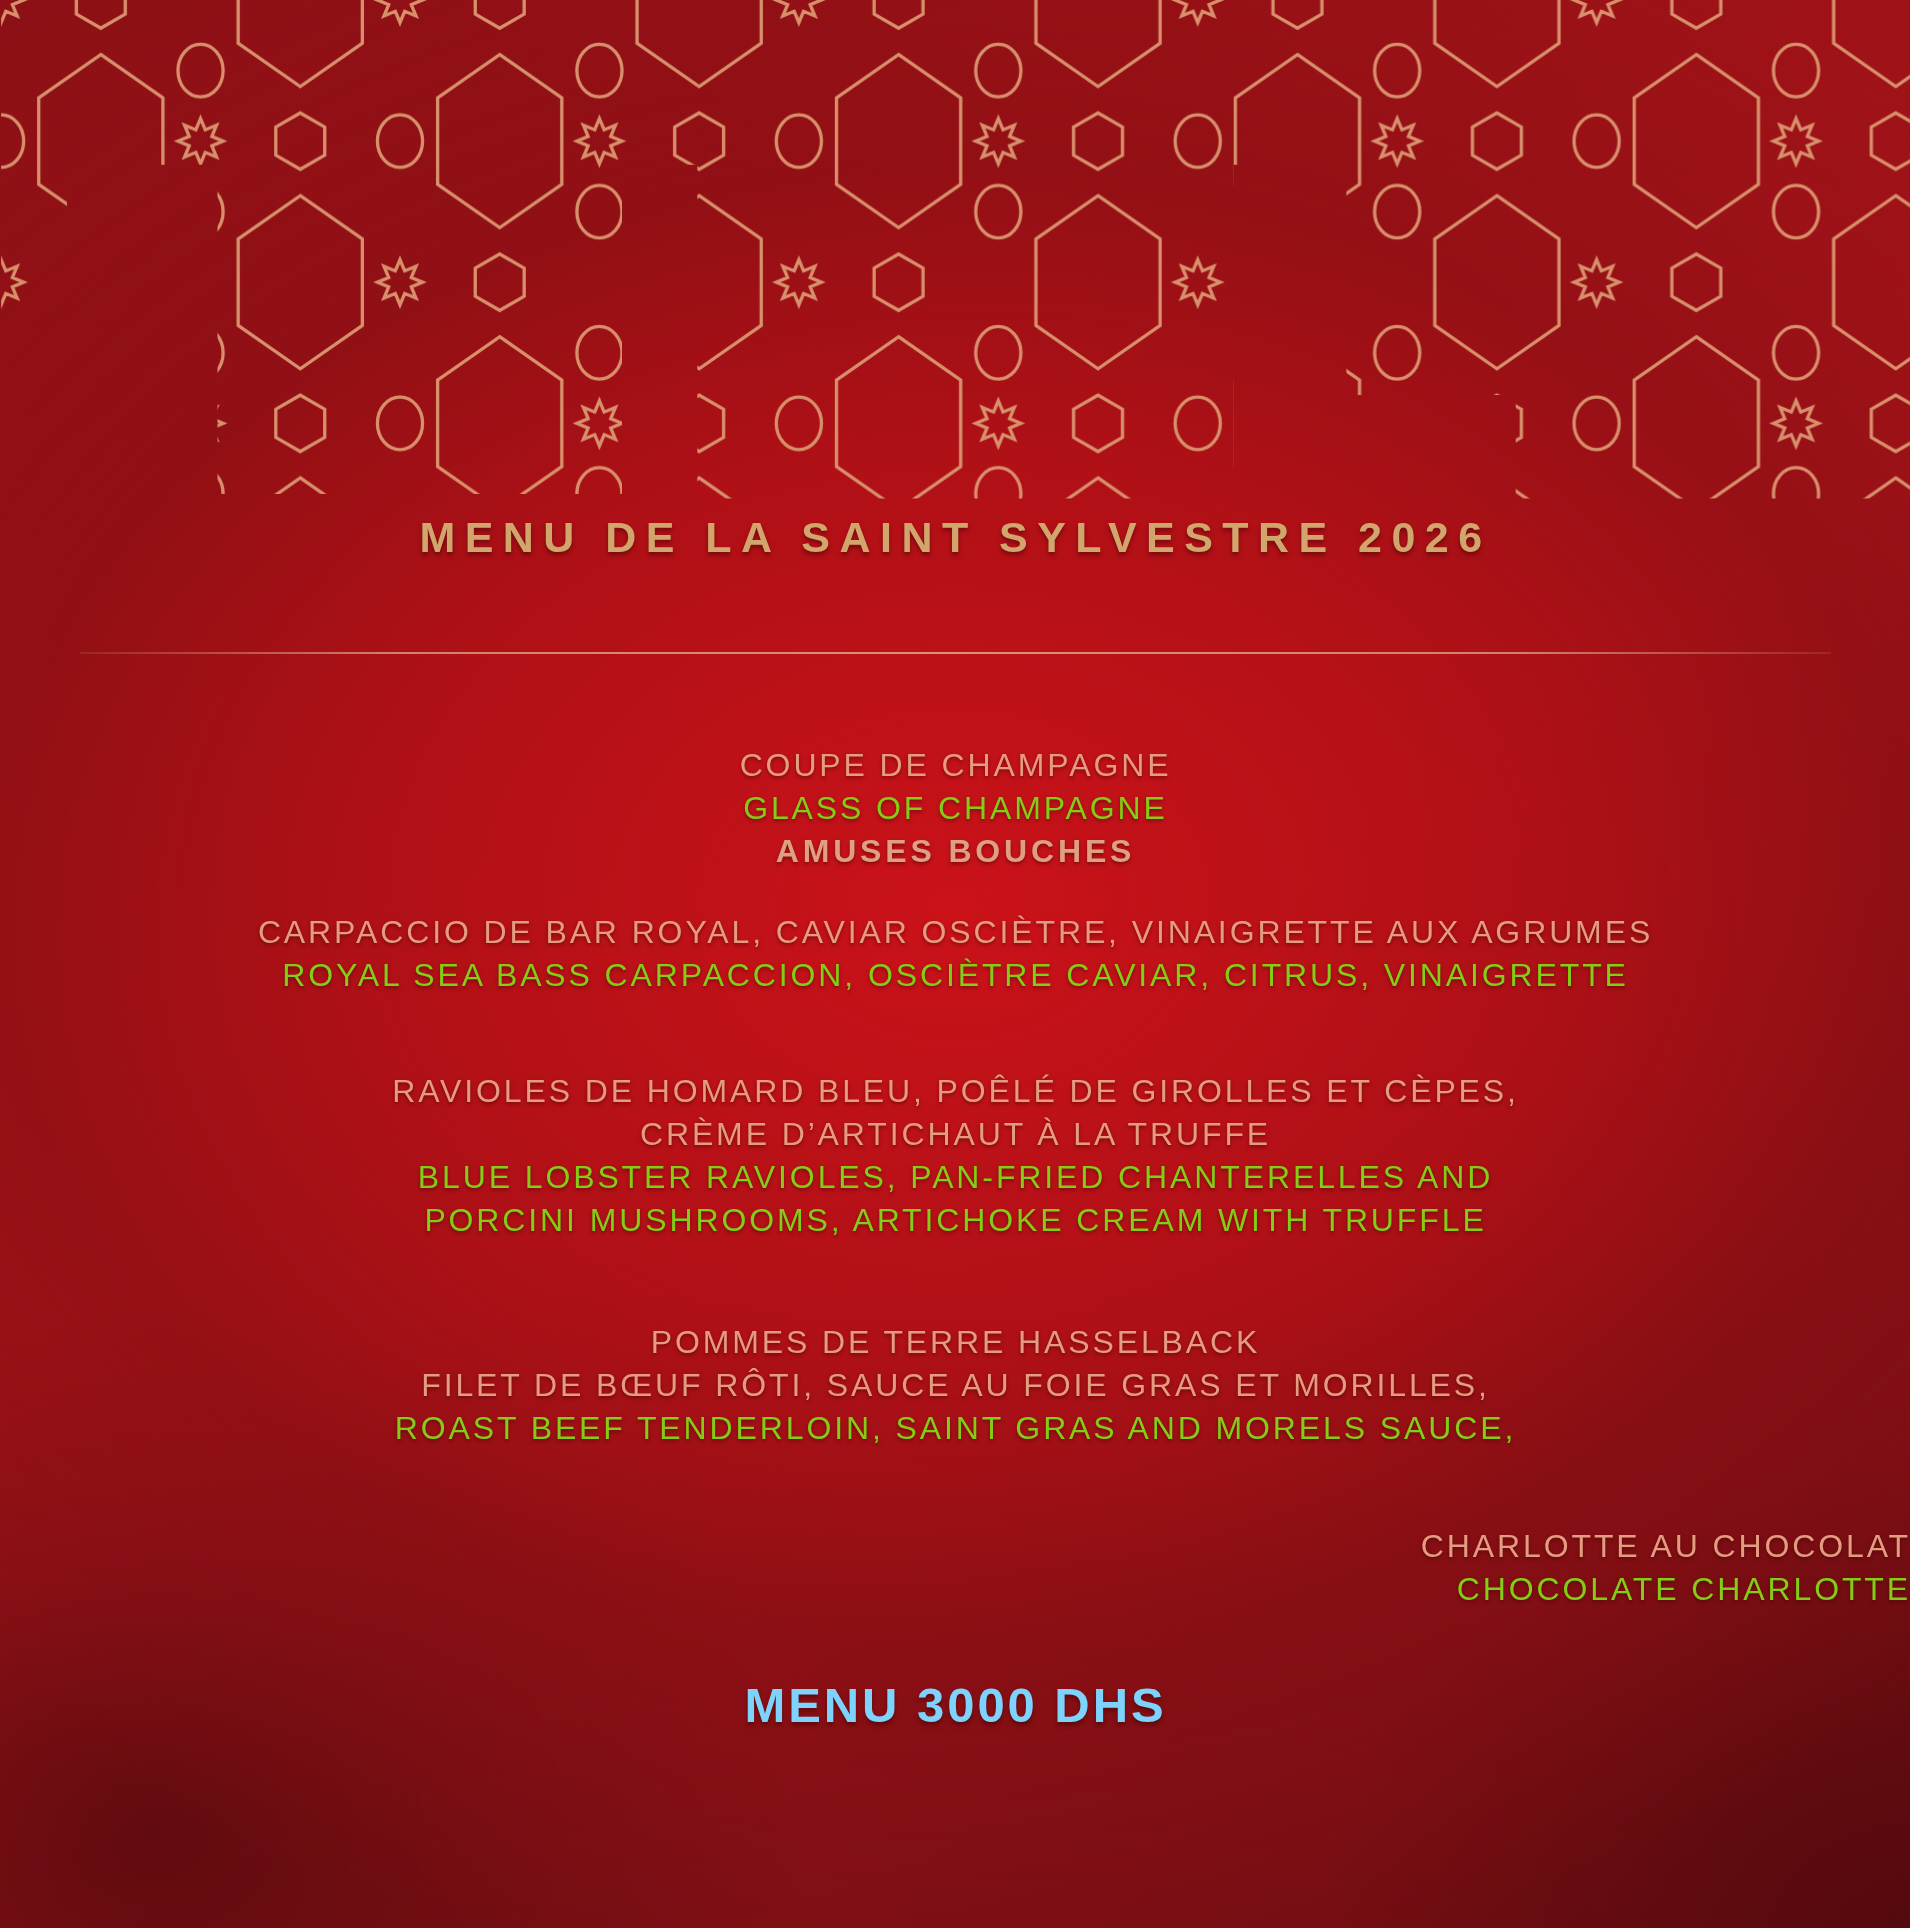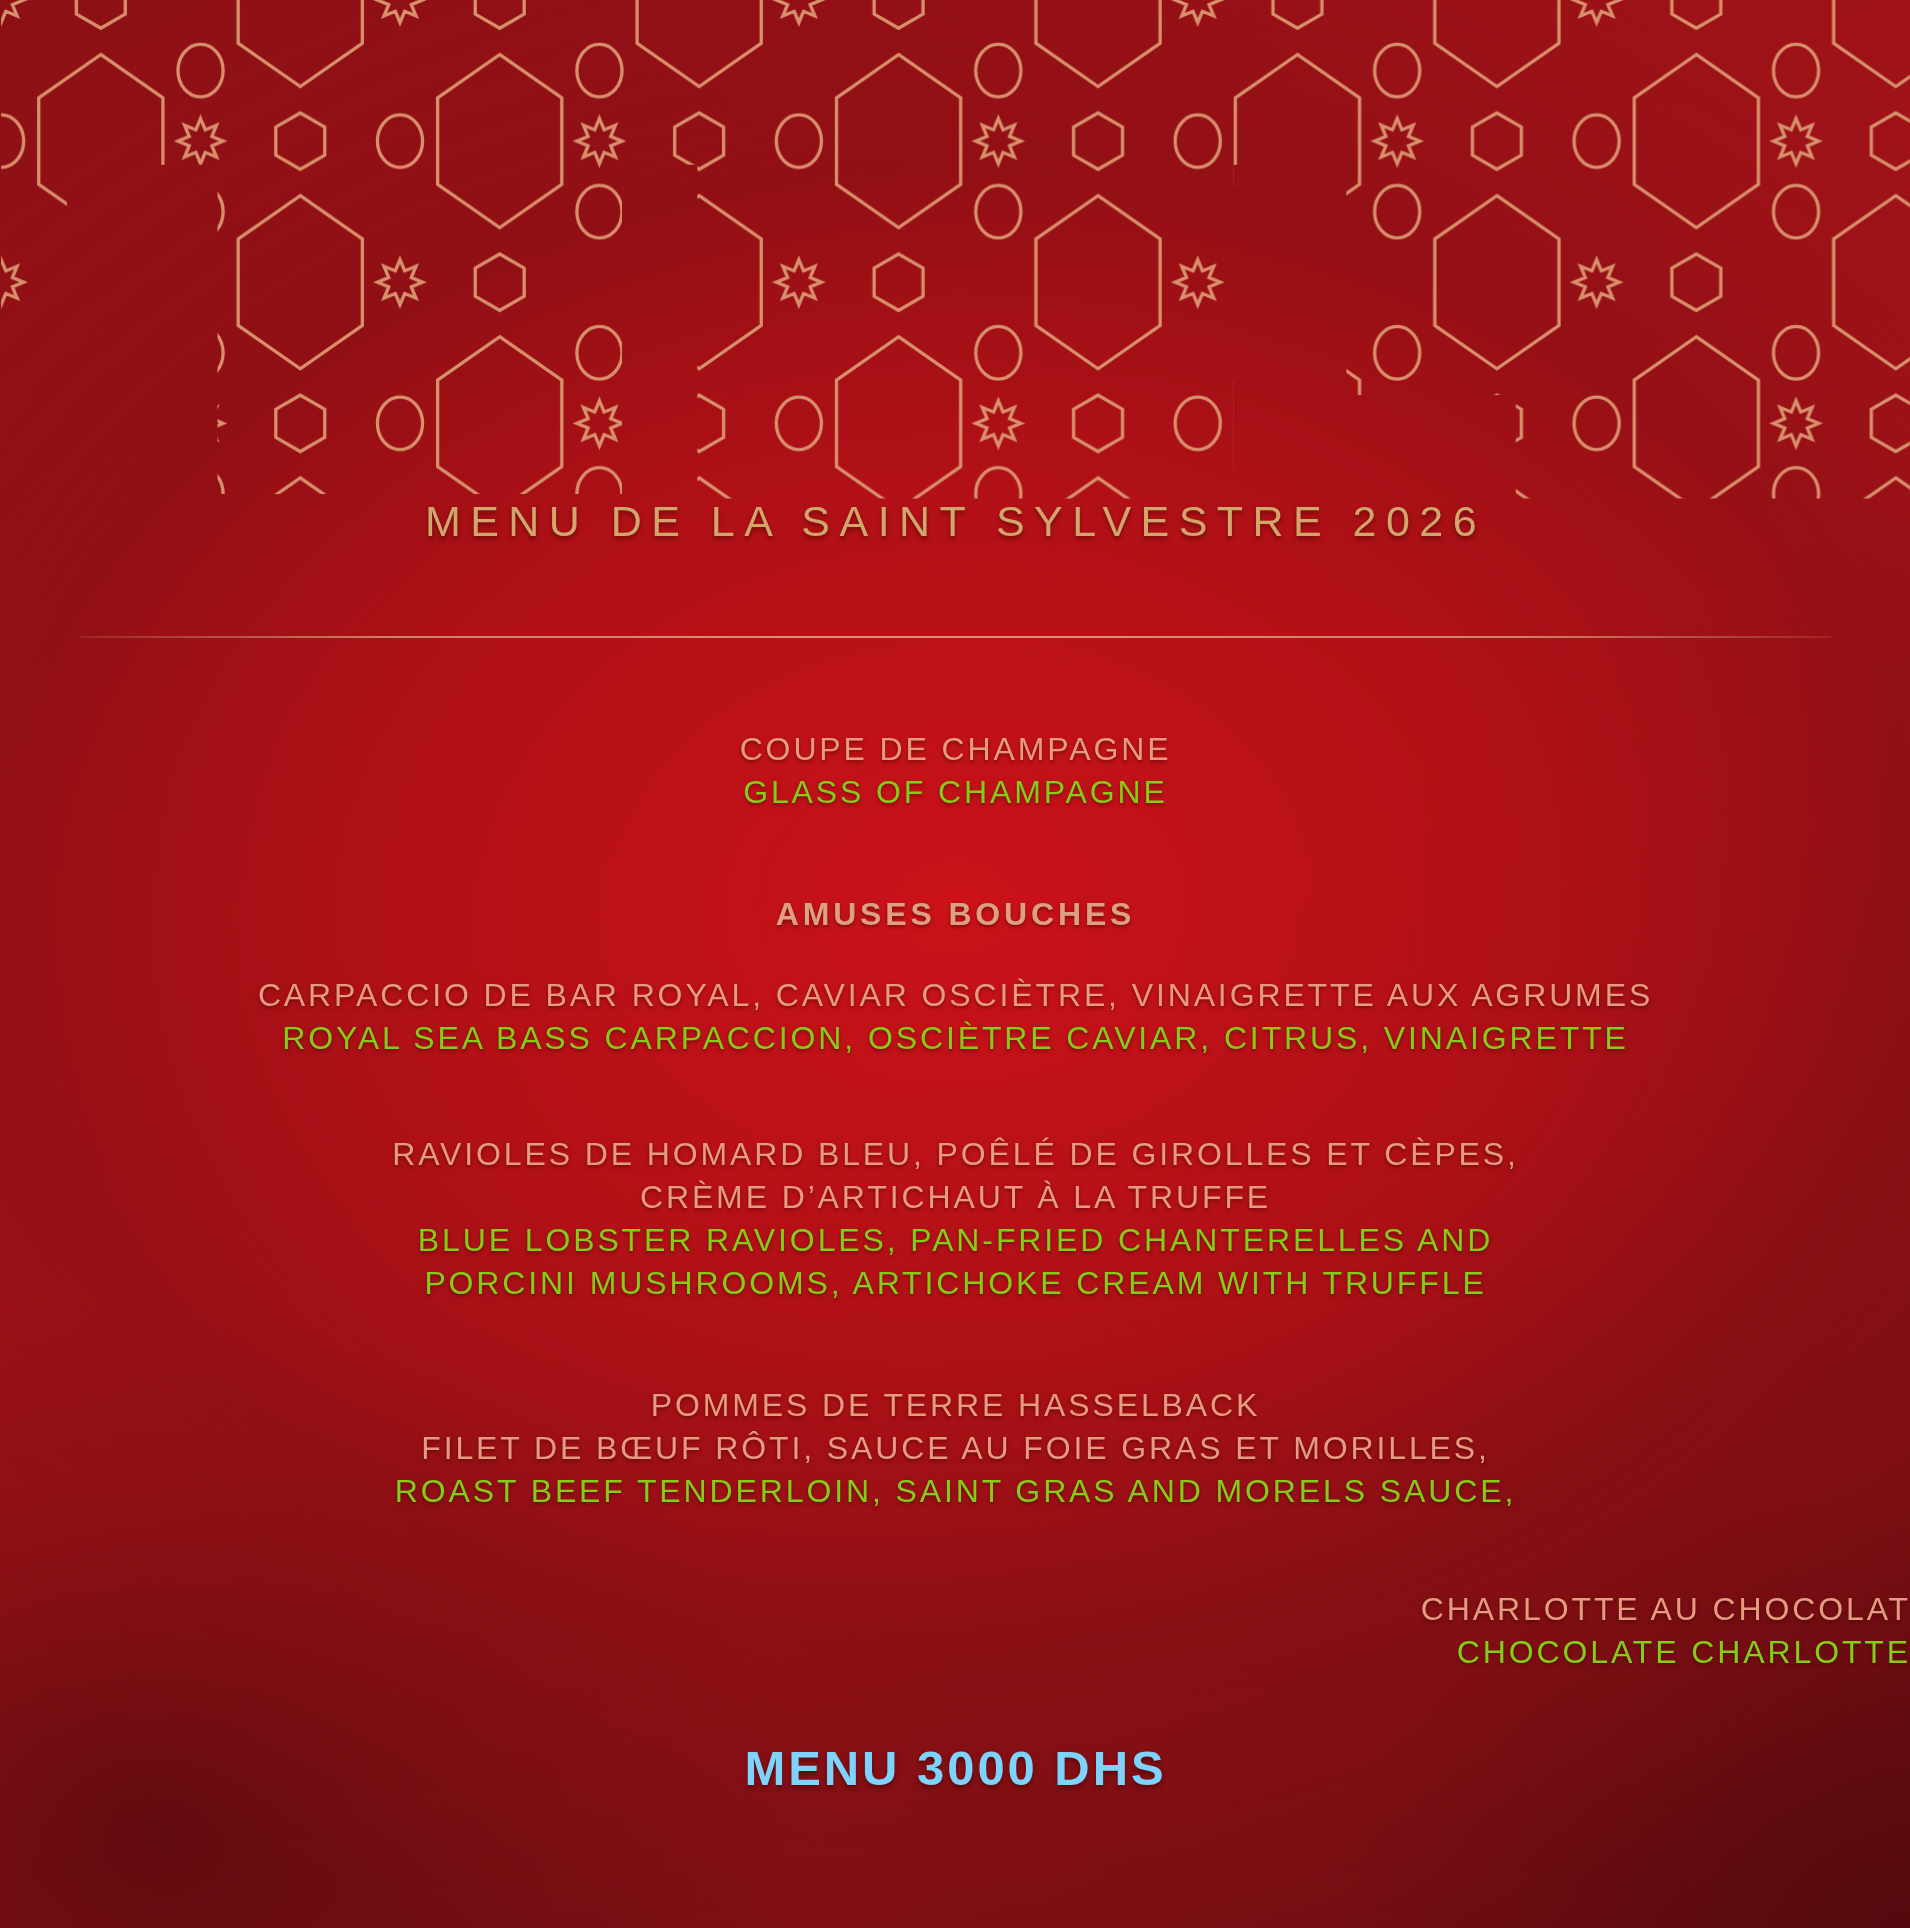--- a/index.html
+++ b/index.html
@@ -35,24 +35,24 @@
   
   .content {
     position: relative;
     z-index: 2;
     width: 100%;
     text-align: center;
     color: #f4e4dd;
   }
 
   .menu-title {
-    margin: 0;
+    margin: 16px;
     padding-top: 497px;
     font-size: 43px;
-    font-weight: 400;
+    font-weight: 700;
     letter-spacing: 0.22em;
     line-height: 1.15;
     color: #d2a56d;
     text-shadow: 0 2.8px 4.7px rgba(60,0,0,0.5);
   }
 
   .divider {
     width: 1751px;
     height: 1.9px;
     margin: 90px auto 0 auto;
@@ -81,21 +81,21 @@
   }
   .section-header .hdr {
     font-size: 32px;
     font-weight: 700;
     letter-spacing: 0.12em;
     color: #dda083;
     text-shadow: 0 1.9px 3.8px rgba(60,0,0,0.5);
   }
 
   .course-champagne   { margin-top: 90px; }
-  .header-amuses      { margin-top: 79px; }
+  .header-amuses      { }
   .course-carpaccio   { margin-top: 38px; }
   .course-ravioles    { margin-top: 73px; }
   .course-filet       { margin-top: 79px; }
   .course-charlotte   { margin-top: 75px; text-align: right; }
 
   .menu-price {
     margin-top: 66px;
     font-size: 49px;
     font-weight: 700;
     letter-spacing: 0.06em;

